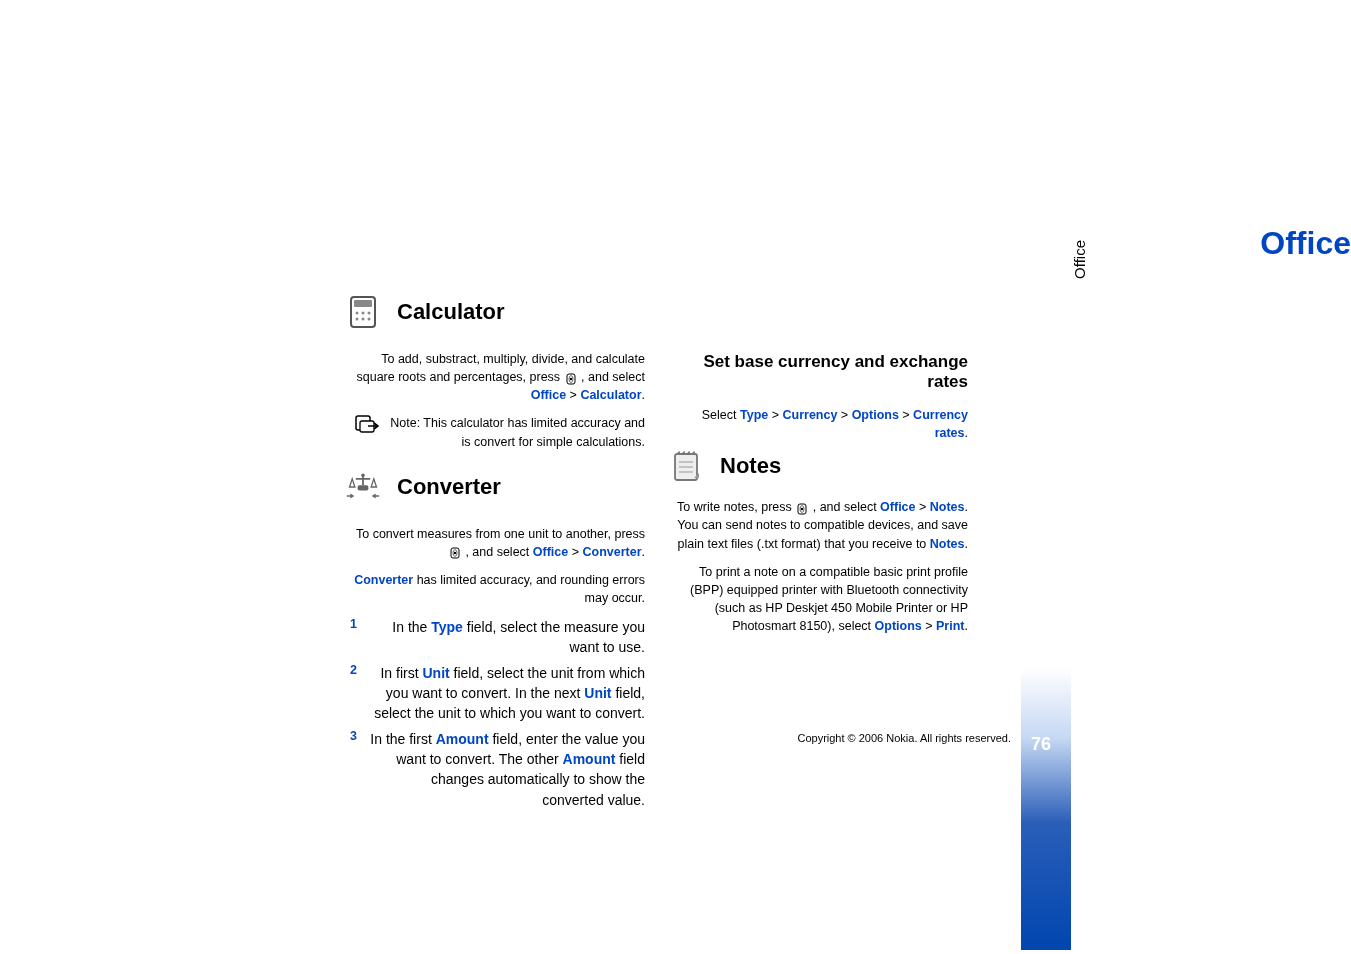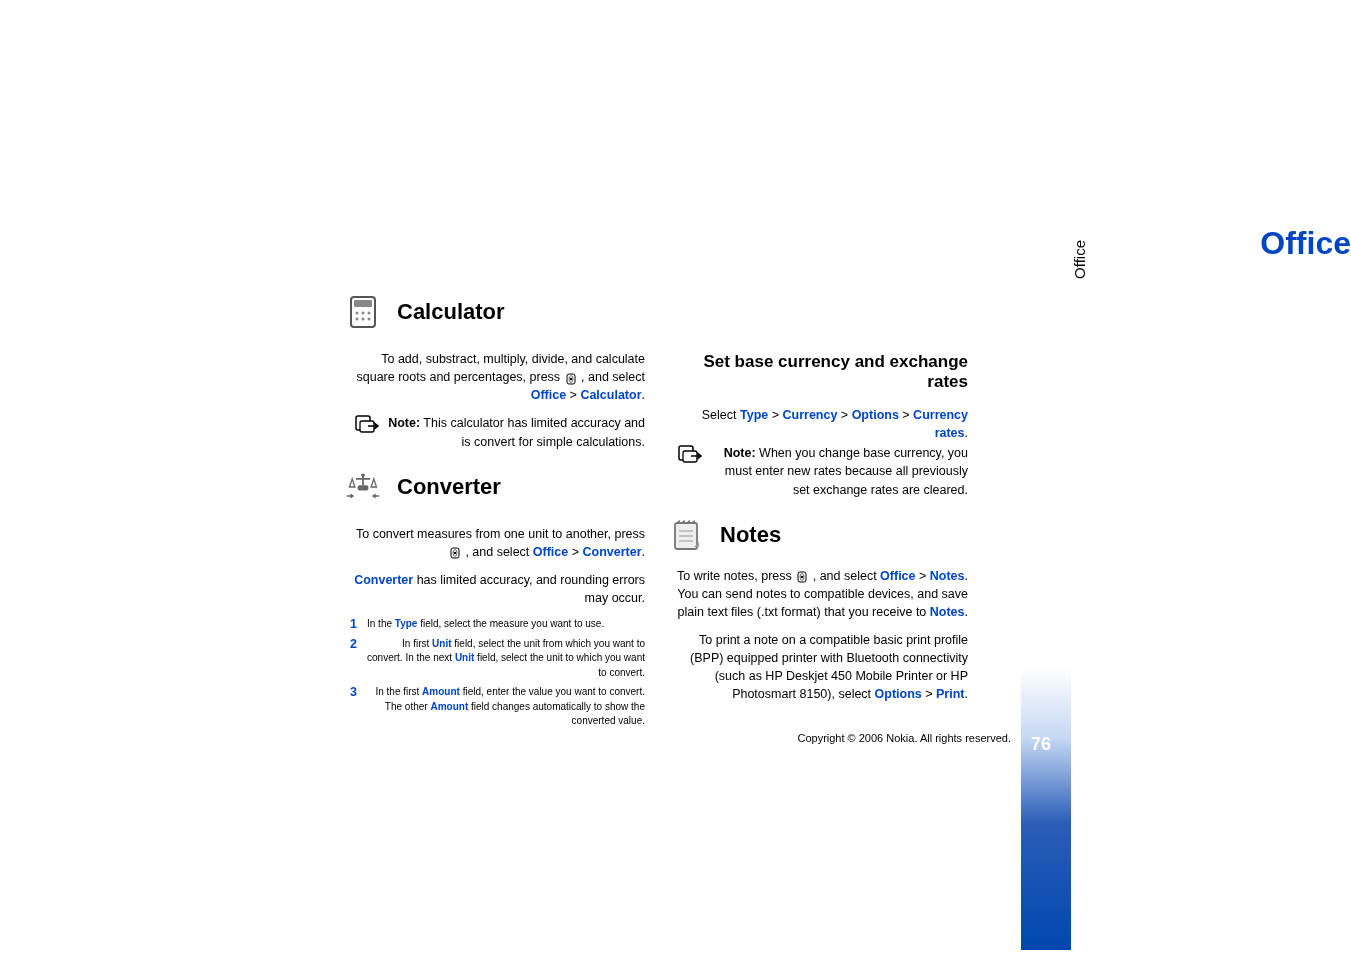--- a/index.html
+++ b/index.html
@@ -70,36 +70,36 @@
     .note-block {
       display: flex;
       gap: 8px;
       margin-bottom: 18px;
       padding-left: 10px;
     }
     .note-block .body-text {
       margin-bottom: 0;
     }
     .note-label {
-      font-weight: bold;
+      font-weight: normal;
     }
     .ol-row {
       display: flex;
       gap: 10px;
       margin-bottom: 5px;
     }
     .ol-num {
       color: #0046c4;
       font-weight: bold;
       font-size: 12.5px;
       flex: 0 0 auto;
       width: 12px;
     }
     .ol-text {
-      font-size: 10px;
+      font-size: 14px;
       line-height: 1.45;
       color: #000;
     }
     .icon-box {
       width: 36px;
       height: 36px;
       flex: 0 0 auto;
       display: flex;
       align-items: center;
       justify-content: center;
@@ -248,32 +248,20 @@
     </div>
 
     <div class="column" style="padding-top:58px;">
 
       <h3 class="subsection-heading">Set base currency and exchange rates</h3>
 
       <p class="body-text" style="margin-bottom:2px;">
         <span>Select </span><span class="link">Type</span><span> &gt; </span><span class="link">Currency</span><span> &gt; </span><span class="link">Options</span><span> &gt; </span><span class="link">Currency rates</span><span>.</span>
       </p>
 
-      <div class="note-block">
-        <span class="note-icon-box">
-          <svg viewBox="0 0 24 18" width="24" height="18">
-            <rect x="1" y="1" width="14" height="14" rx="2" fill="none" stroke="#000" stroke-width="1.5"></rect>
-            <rect x="5" y="6" width="14" height="11" rx="2" fill="#fff" stroke="#000" stroke-width="1.3"></rect>
-            <path d="M13 11 L22 11 M19 8 L23 11 L19 14" fill="none" stroke="#000" stroke-width="1.6"></path>
-          </svg>
-        </span>
-        <p class="body-text">
-          <span class="note-label">Note:</span><span> When you change base currency, you must enter new rates because all previously set exchange rates are cleared.</span>
-        </p>
-      </div>
 
       <div class="section-header" style="margin-top:6px;">
         <span class="icon-box">
           <svg viewBox="0 0 36 36" width="36" height="36">
             <rect x="7" y="6" width="22" height="26" rx="2" fill="#eee" stroke="#777" stroke-width="1.8"></rect>
             <path d="M10 6 Q10 4 12 4 M15 6 Q15 4 17 4 M20 6 Q20 4 22 4 M25 6 Q25 4 27 4" stroke="#777" stroke-width="1.4" fill="none"></path>
             <line x1="11" y1="14" x2="25" y2="14" stroke="#aaa" stroke-width="1.3"></line>
             <line x1="11" y1="19" x2="25" y2="19" stroke="#aaa" stroke-width="1.3"></line>
             <line x1="11" y1="24" x2="25" y2="24" stroke="#aaa" stroke-width="1.3"></line>
             <path d="M26 30 L31 25 L31 30 Z" fill="#999"></path>

